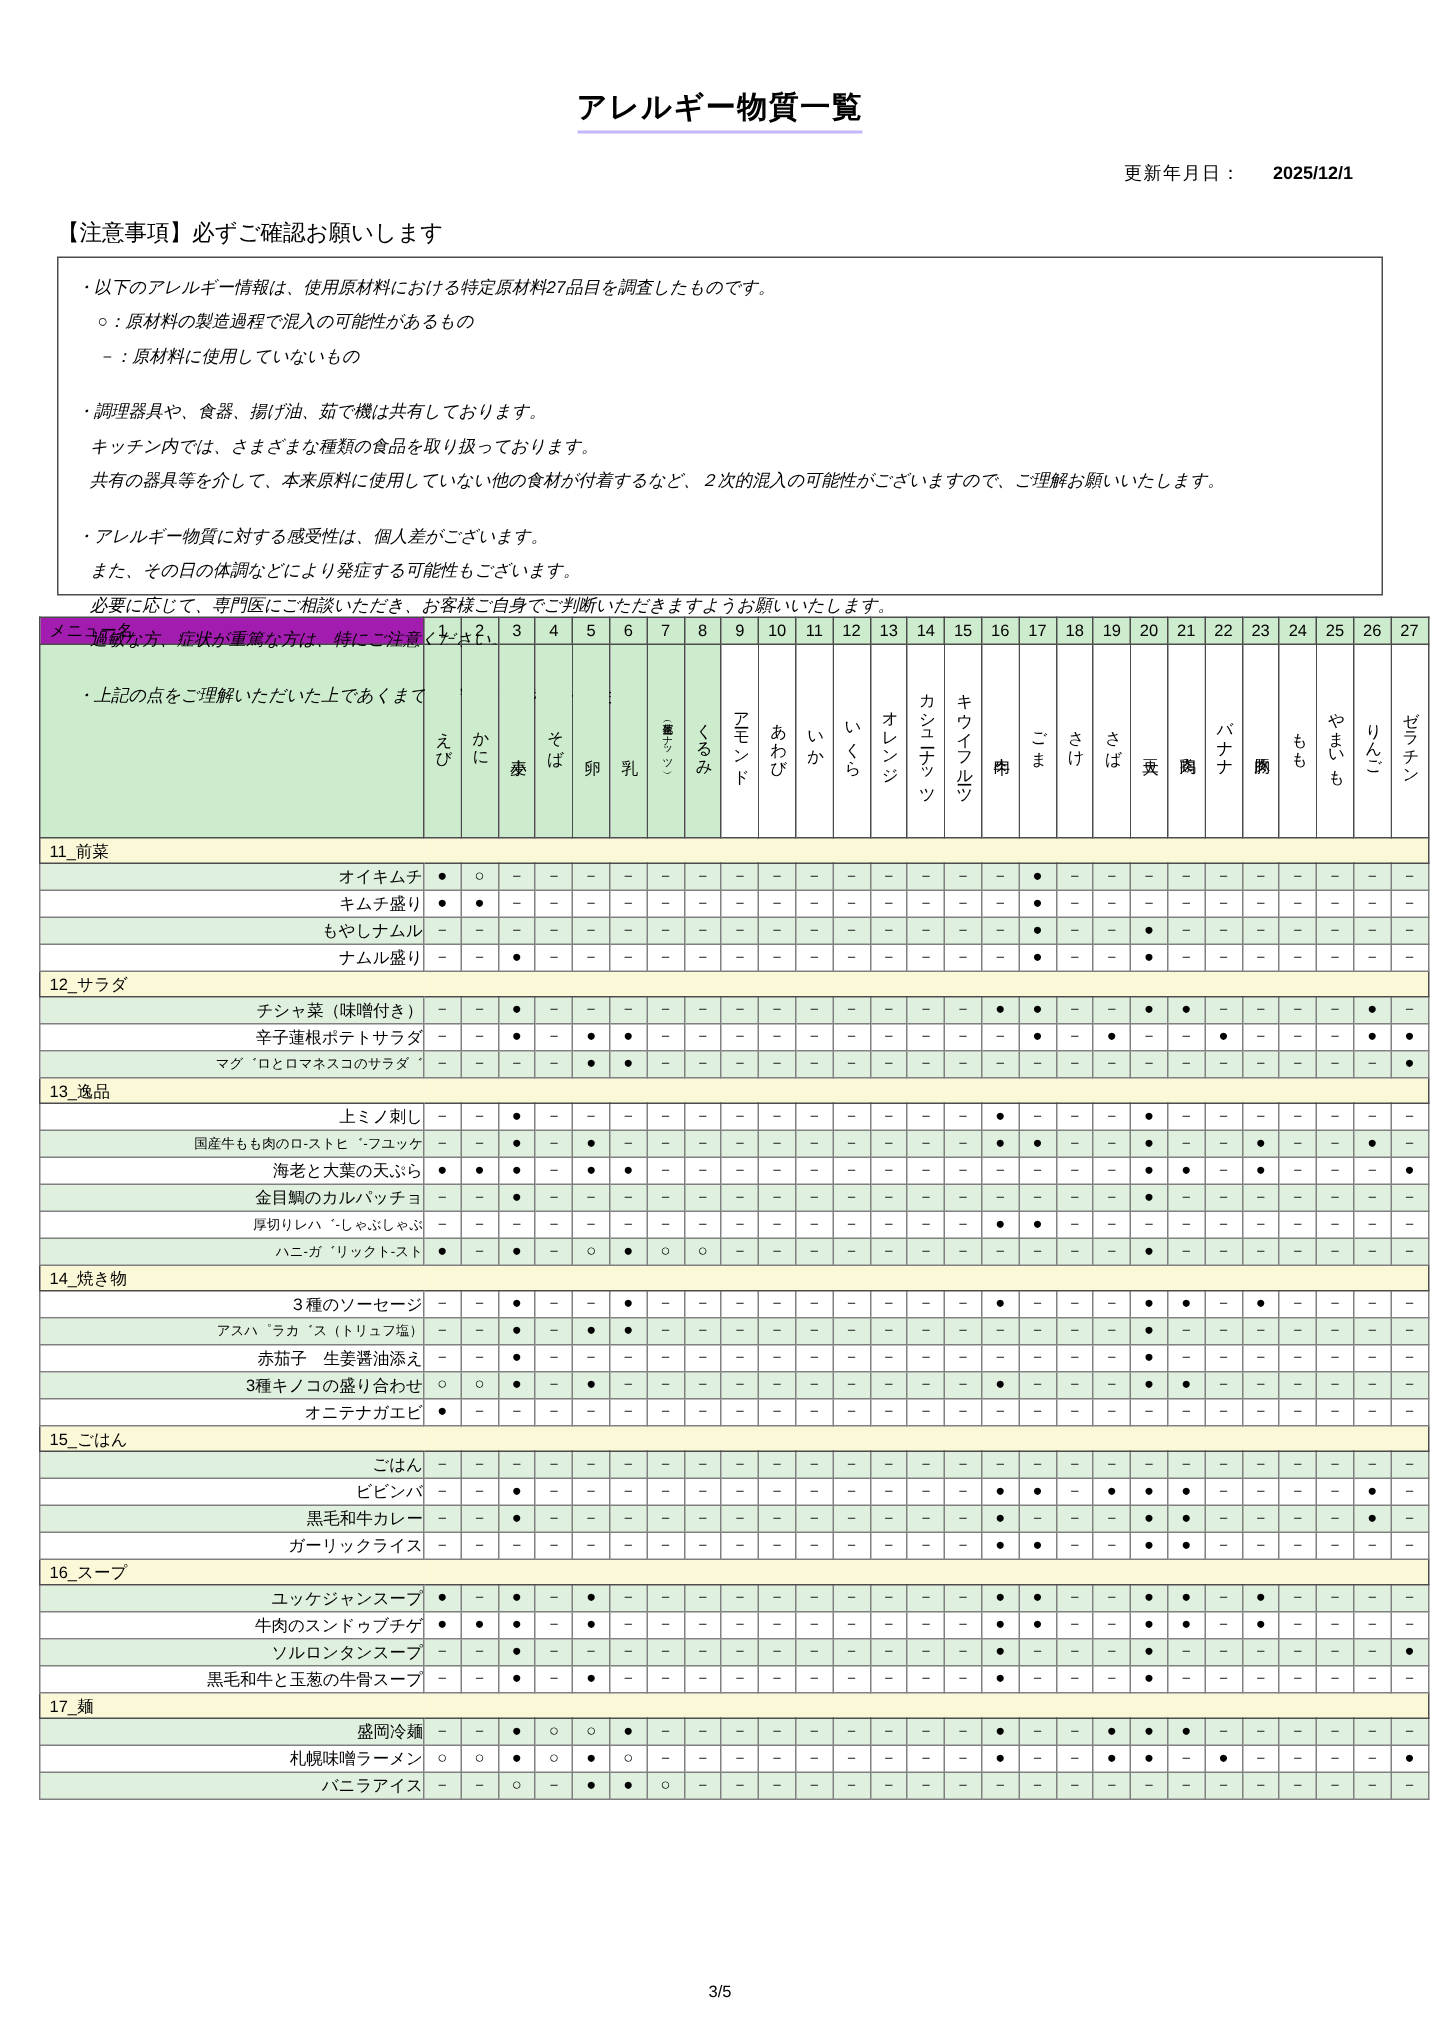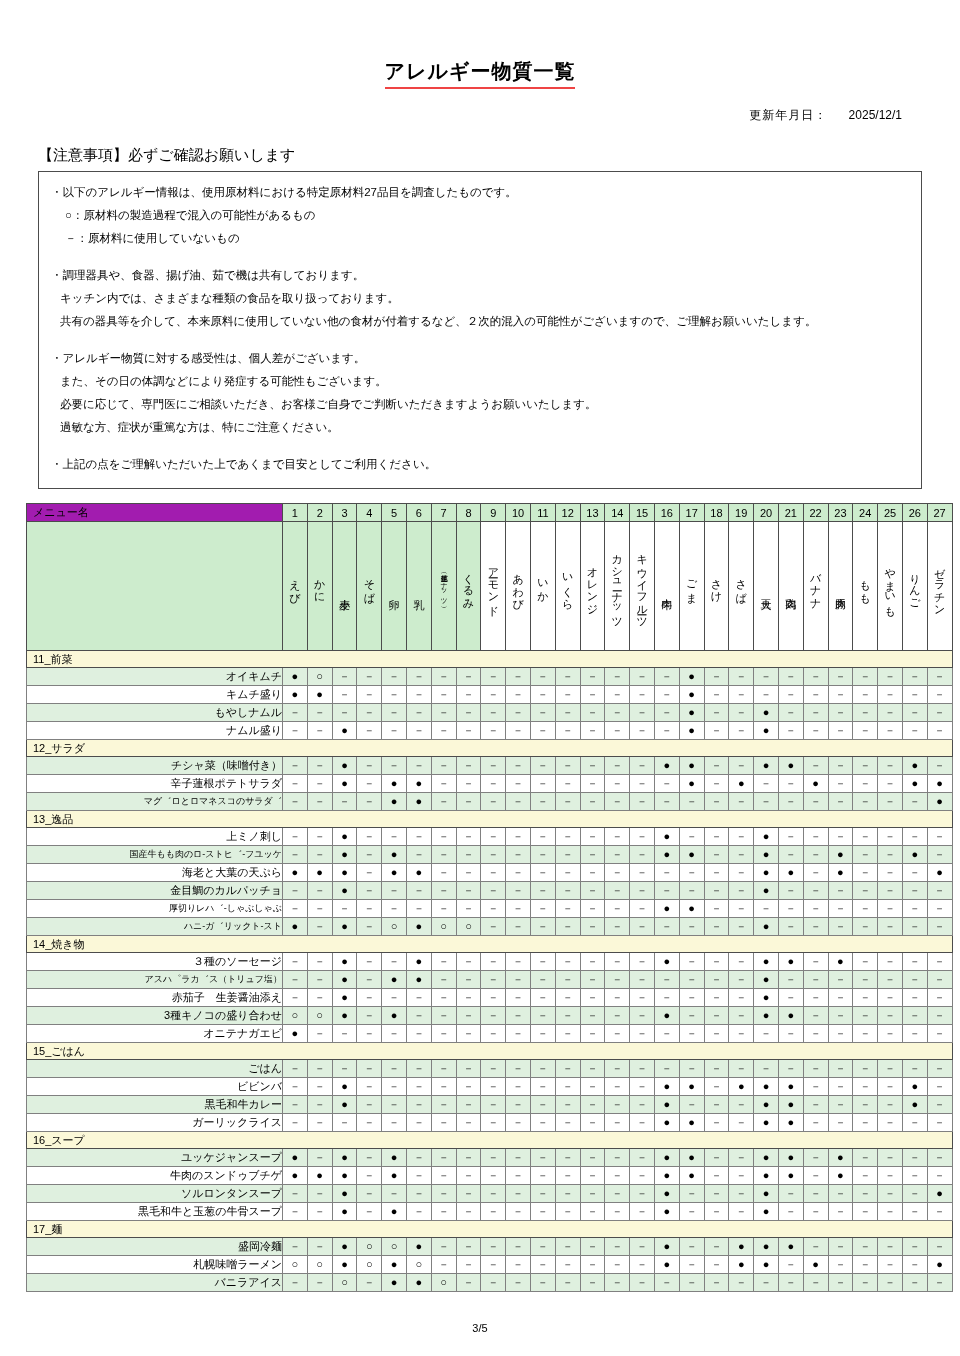--- a/index.html
+++ b/index.html
@@ -26,49 +26,50 @@
   
   .title-wrap {
     text-align: center;
     padding-top: 58px;
   }
   .doc-title {
     display: inline-block;
     font-size: 20px;
     font-weight: bold;
     letter-spacing: 1px;
-    border-bottom: 2px solid #ef4444;
+    border-bottom: 2px solid #c4b5fd;
     padding-bottom: 2px;
   }
   .updated-row {
     margin-top: 18px;
     text-align: right;
     font-size: 12px;
     padding-right: 38px;
   }
   .updated-label { letter-spacing: 1px; }
-  .updated-value { display: inline-block; margin-left: 18px; }
+  .updated-value { display: inline-block; margin-left: 18px; font-weight: bold; }
 
   
   .notice-heading {
     margin-top: 22px;
     margin-left: 18px;
     font-size: 15px;
     font-weight: normal;
   }
   .notice-box {
     margin-top: 6px;
     margin-left: 18px;
     margin-right: 18px;
     border: 1px solid #4c4c4c;
     box-sizing: border-box;
-    height: 318px;
+    height: 226px;
     padding: 9px 12px 0 12px;
     font-size: 11.5px;
     line-height: 23px;
+    font-style: italic;
   }
   .n-line { white-space: nowrap; }
   .n-bullet { text-indent: 0; }
   .n-indent1 { padding-left: 14px; }
   .n-indent2 { padding-left: 9px; }
   .n-gap { height: 14px; }
 
   
   .tbl-wrap {
     margin-top: 14px;

